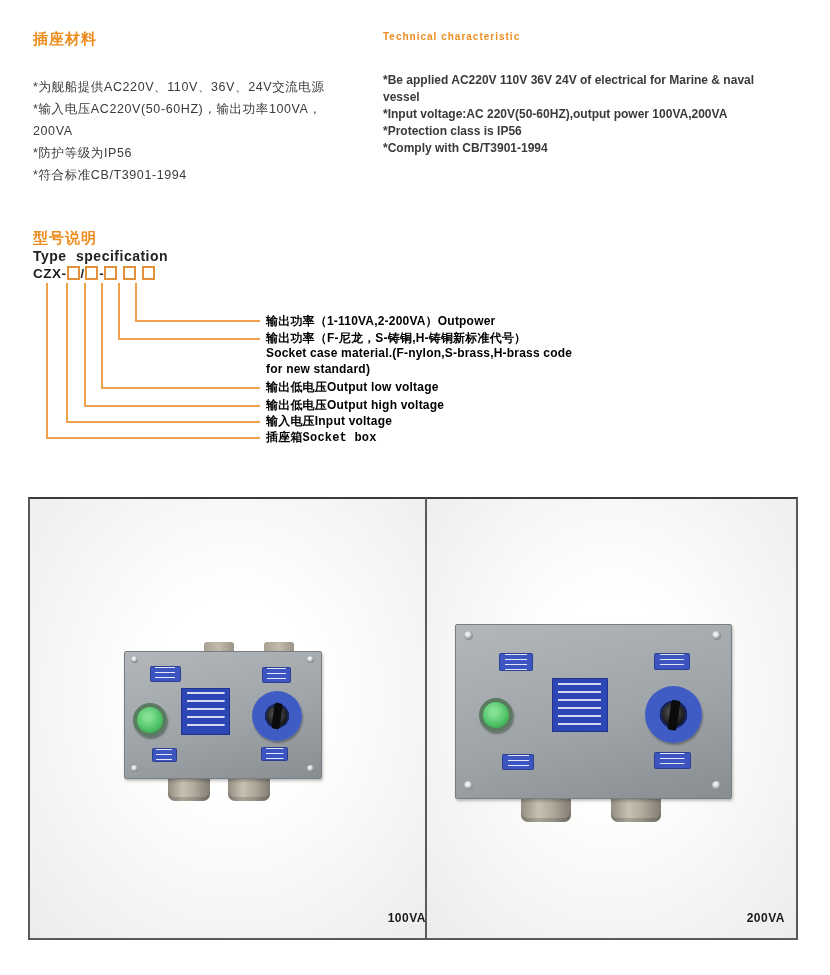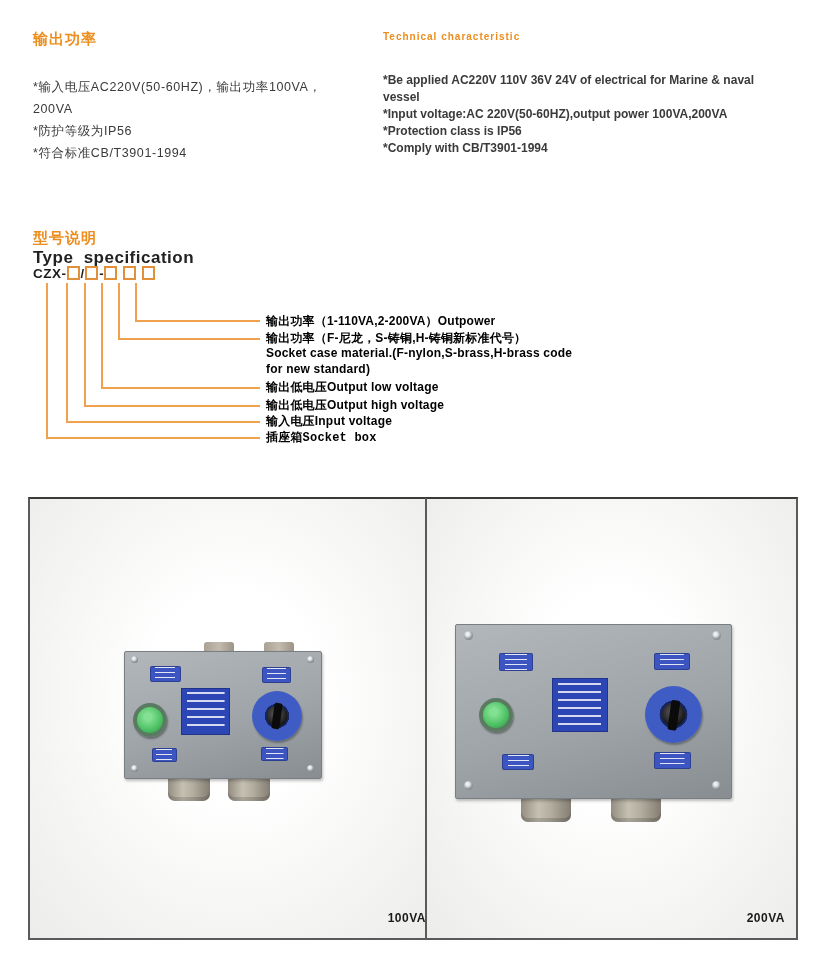--- a/index.html
+++ b/index.html
@@ -2,21 +2,21 @@
 <html><head>
 <meta charset="utf-8">
 <style>
   html,body{margin:0;padding:0;background:#ffffff;}
   .page{
     position:relative;width:830px;height:975px;background:#ffffff;overflow:hidden;
     font-family:"Liberation Sans","DejaVu Sans",sans-serif;color:#3c3c3c;
   }
   
   .h-orange{position:absolute;color:#EC8D1E;font-weight:bold;font-size:15px;letter-spacing:1px;}
-  .h-black{position:absolute;color:#222;font-weight:bold;font-size:17px;word-spacing:5px;letter-spacing:.5px;}
+  .h-black{position:absolute;color:#222;font-weight:bold;font-size:14px;word-spacing:5px;letter-spacing:.5px;}
   
   .cn-lines{position:absolute;left:33px;top:76px;width:350px;}
   .cn-lines .ln{font-size:12.5px;line-height:22px;letter-spacing:.6px;color:#3a3a3a;white-space:nowrap;}
   .en-lines{position:absolute;left:383px;top:72px;width:430px;}
   .en-lines .ln{font-size:12px;line-height:17px;color:#3a3a3a;font-weight:600;white-space:nowrap;}
   
   .model-row{position:absolute;left:33px;top:265px;display:flex;align-items:center;height:16px;}
   .model-prefix{font-size:13.5px;font-weight:bold;color:#1c1c1c;letter-spacing:.5px;}
   .model-box{display:inline-block;width:9px;height:10px;border:2px solid #E2913A;background:#fff;}
   .model-sep{font-size:13px;font-weight:bold;color:#1c1c1c;margin:0 1px;}
@@ -60,22 +60,23 @@
   .gland{position:absolute;border-radius:0 0 7px 7px;
     background:linear-gradient(90deg,#948e82 0%,#c6c0b2 35%,#b3ad9f 60%,#837d73 100%);
     box-shadow:inset 0 -4px 0 rgba(0,0,0,.15);}
   .gland-top{position:absolute;border-radius:3px 3px 0 0;background:linear-gradient(90deg,#a9a294,#c3bcae,#9b9486);}
 </style>
 </head>
 <body>
 
 <div class="page">
 
-  <div class="h-orange" style="left:33px;top:30px;">输出功率</div>
+  <div class="h-orange" style="left:33px;top:30px;">插座材料</div>
   <div class="cn-lines">
+    <div class="ln">*为舰船提供AC220V、110V、36V、24V交流电源</div>
     <div class="ln">*输入电压AC220V(50-60HZ)，输出功率100VA，</div>
     <div class="ln">200VA</div>
     <div class="ln">*防护等级为IP56</div>
     <div class="ln">*符合标准CB/T3901-1994</div>
   </div>
 
   <div class="h-orange" style="left:383px;top:31px;font-size:10px;">Technical characteristic</div>
   <div class="en-lines">
     <div class="ln">*Be applied AC220V 110V 36V 24V of electrical for Marine &amp; naval</div>
     <div class="ln">vessel</div>

